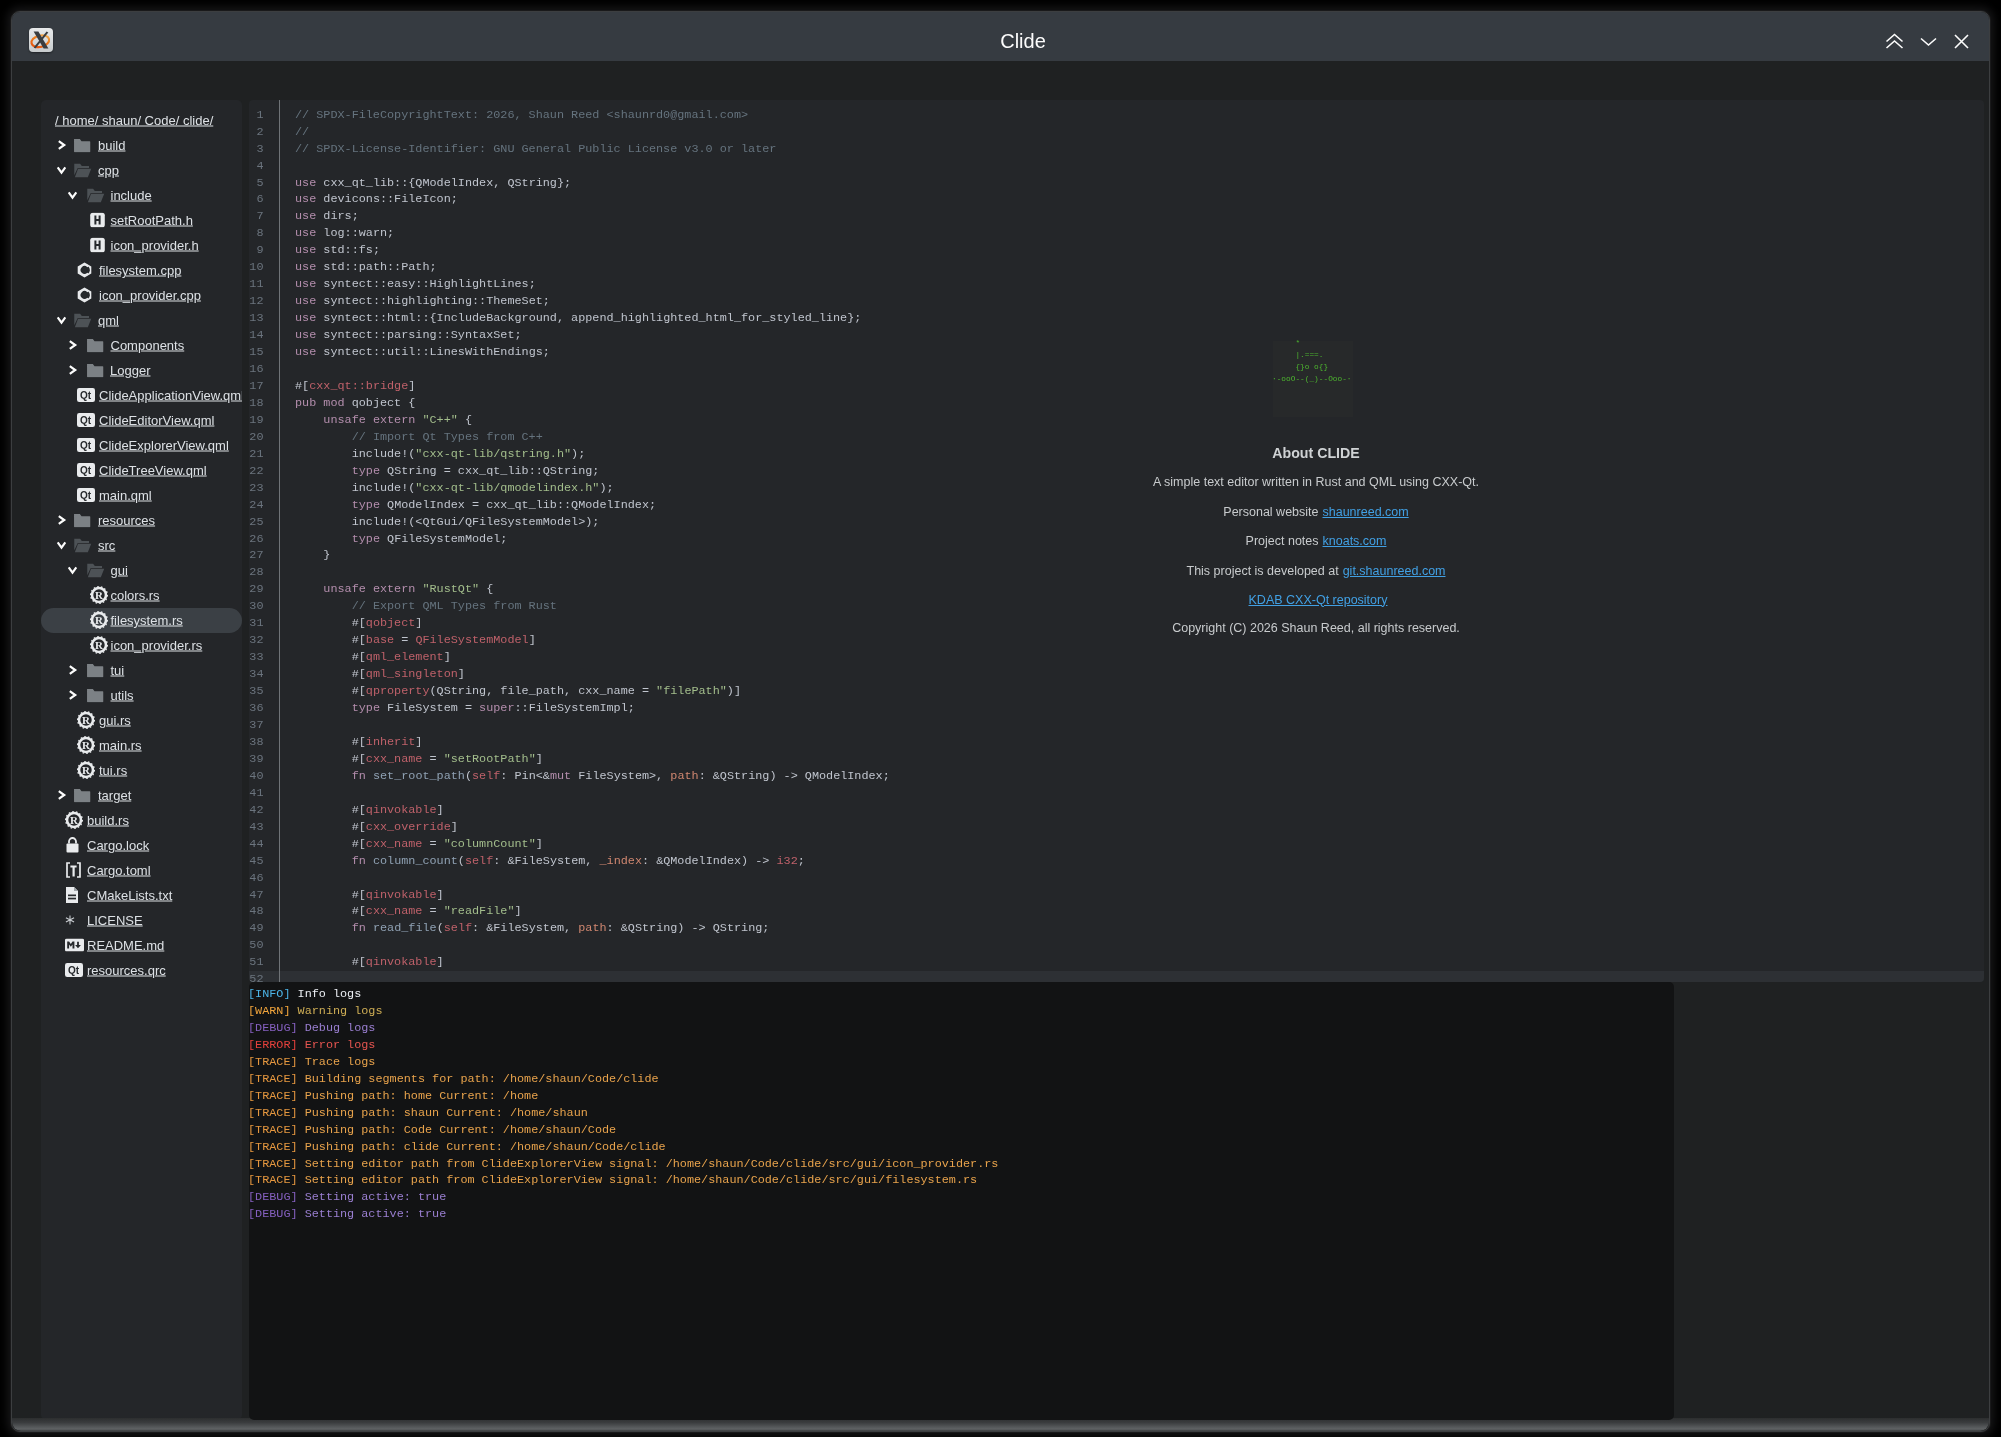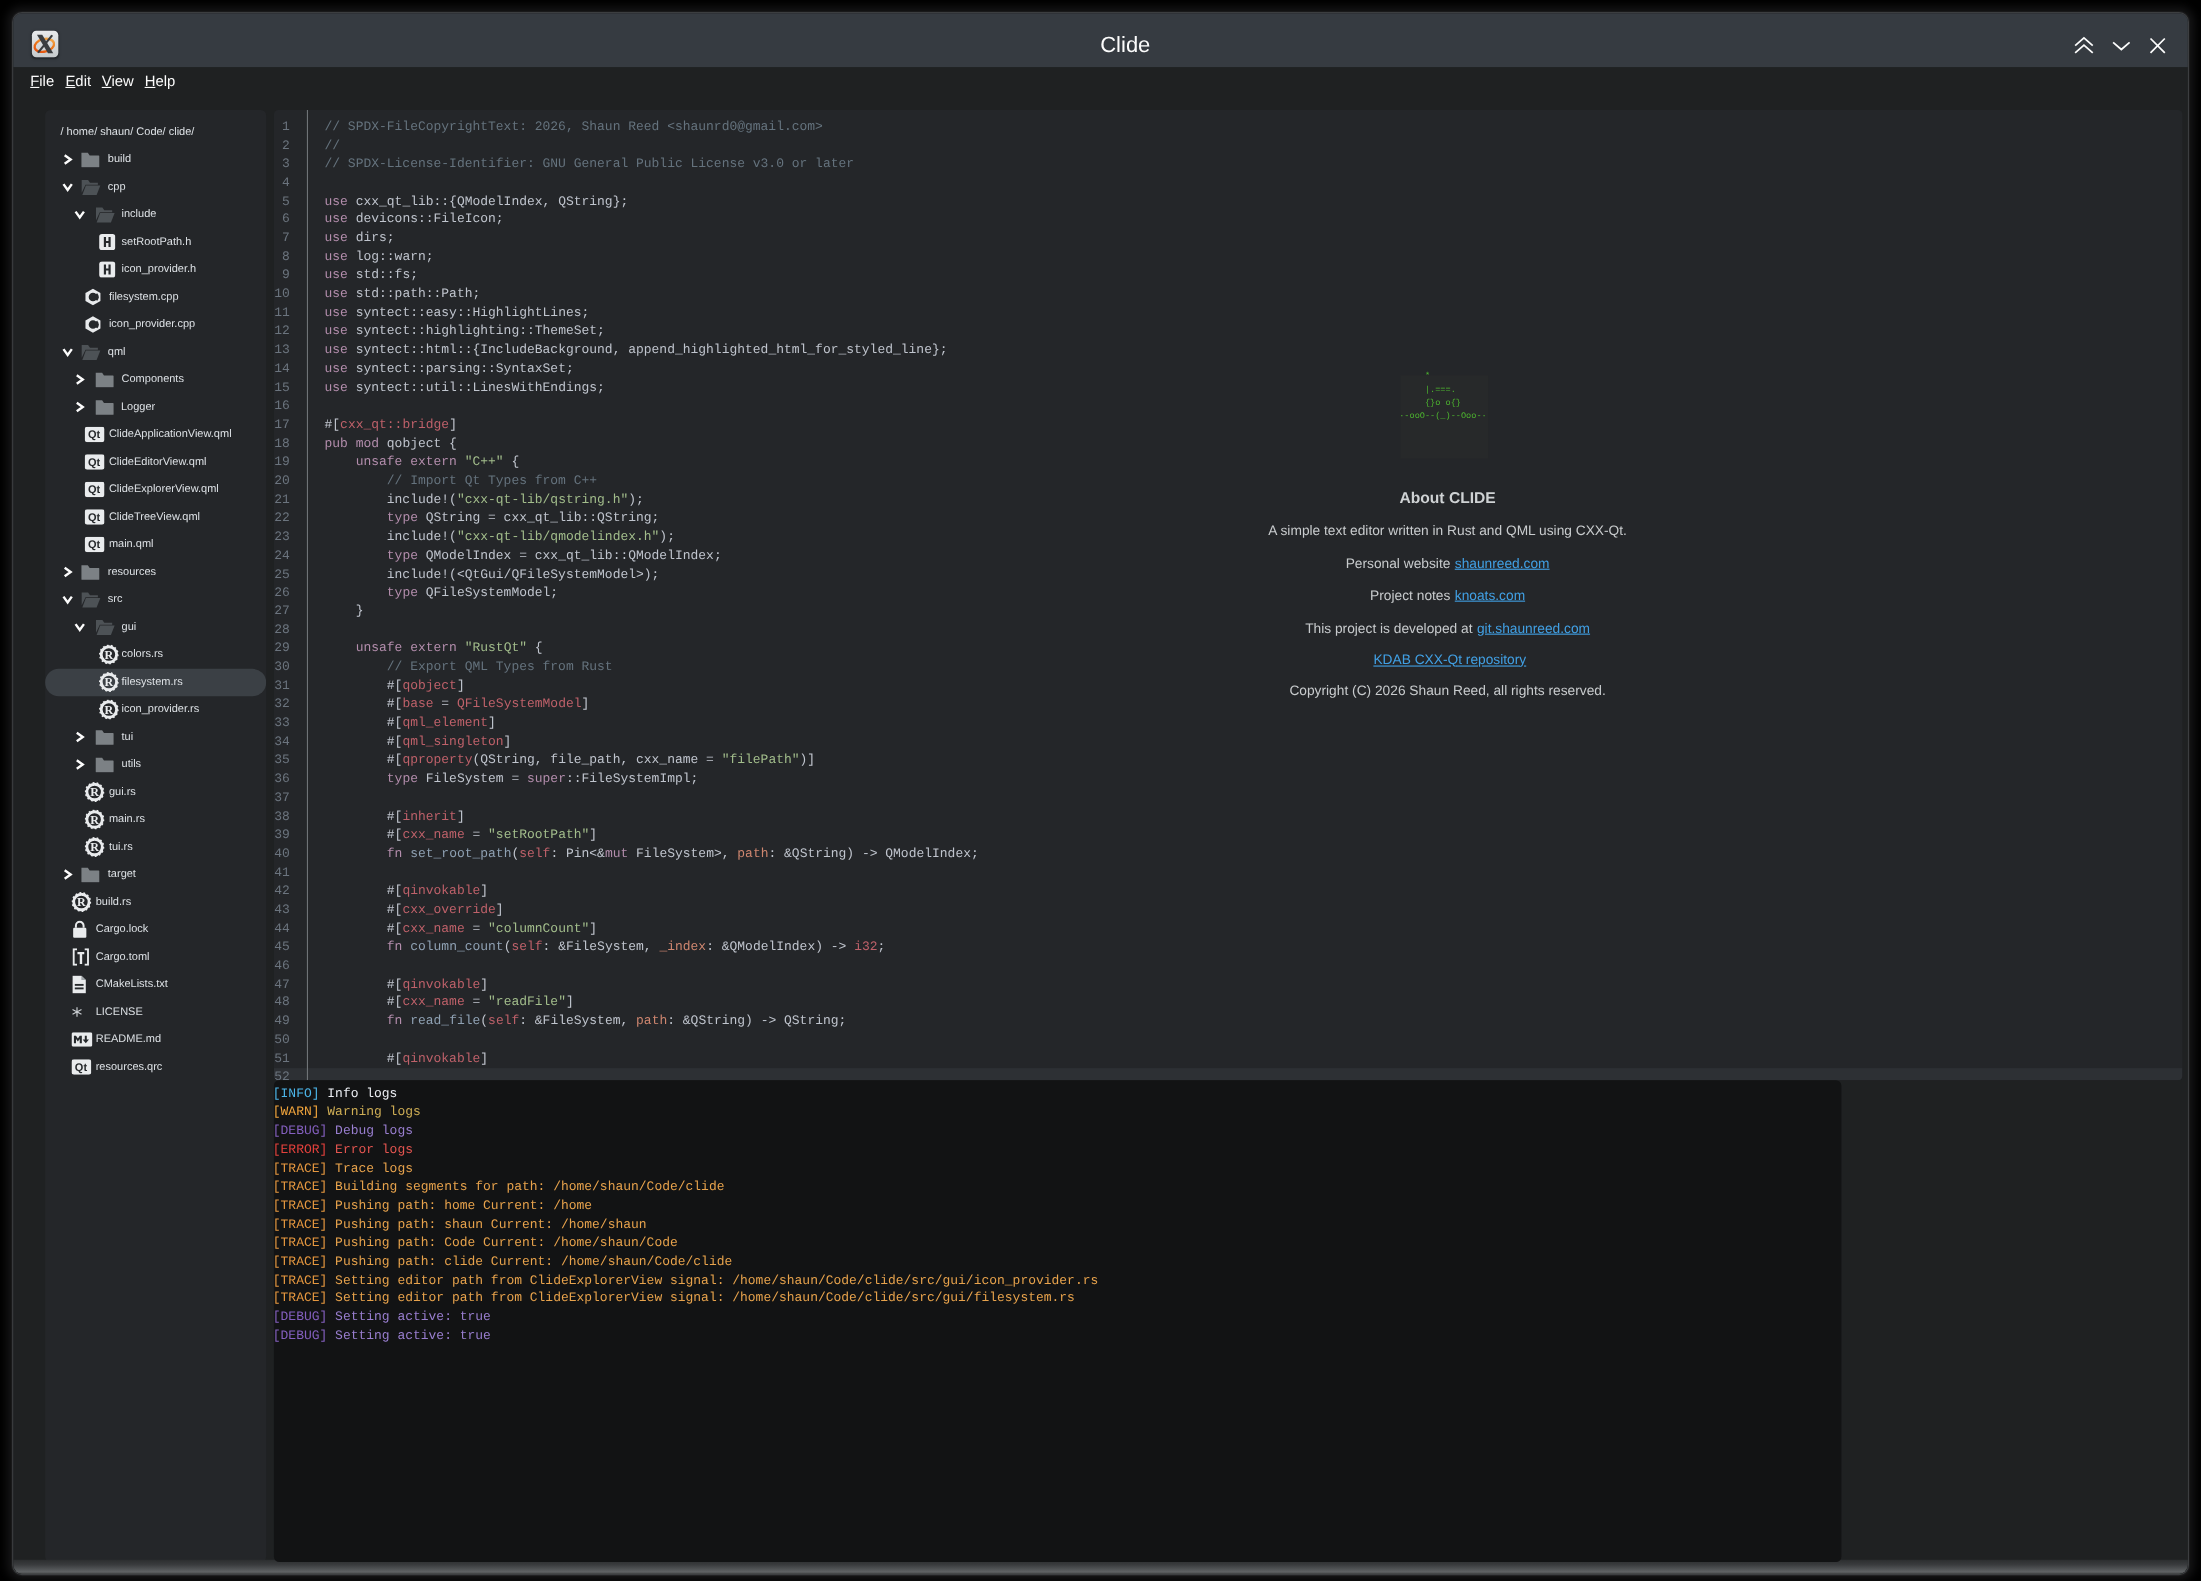--- a/index.html
+++ b/index.html
@@ -16,21 +16,21 @@
   background:linear-gradient(180deg,#e8eaeb,#c7cbcd); box-shadow:0 1px 2px rgba(0,0,0,.4); }
 .wbtn { position:absolute; top:19px; }
 #menubar { position:absolute; left:0; top:49px; width:100%; height:39px; }
 .mitem { position:absolute; top:5px; color:#fcfcfc; font-size:13.5px; }
 .mitem u { text-decoration:underline; text-underline-offset:1px; }
 #tree { position:absolute; left:29px; top:88px; width:200.5px; height:1320px;
   background:#242629; border-radius:5px; overflow:hidden; }
 .trow { position:absolute; left:0; width:100%; height:25px; }
 .trow.sel { background:#3b4045; border-radius:12.5px; }
 .ticon { position:absolute; top:50%; transform:translateY(-50%); display:flex; }
-.tlabel { position:absolute; top:50%; transform:translateY(-50%); color:#dde1e5; font-size:10px; white-space:nowrap; }
+.tlabel { position:absolute; top:50%; transform:translateY(-50%); color:#dde1e5; font-size:13px; white-space:nowrap;text-decoration:underline; }
 #editor { position:absolute; left:237px; top:88px; width:1735px; height:882px;
   background:#242629; border-radius:4px; overflow:hidden; }
 #editor pre, #log pre, #logo pre { font-family:"Liberation Mono", monospace; }
 #gutter { position:absolute; left:-1.5px; top:6.7px; width:16px; text-align:right;
   font-size:11.8px; line-height:16.95px; color:#6b747e; }
 #grule { position:absolute; left:30px; top:0; width:1px; height:100%; background:#6f7377; }
 #cline { position:absolute; left:0; top:871.2px; width:100%; height:11px; background:#2d3034; }
 #code { position:absolute; left:46px; top:6.7px; font-size:11.8px; line-height:16.95px; color:#c0c5ce; }
 #code i, #log i { font-style:normal; }
 .c { color:#65737e; } .k { color:#b48ead; } .s { color:#a3be8c; }
@@ -71,26 +71,20 @@
     <div id="title">Clide</div>
     <svg class="wbtn" style="left:1872px" width="21" height="21" viewBox="0 0 21 21" fill="none" stroke="#fcfcfc" stroke-width="1.6">
         <path d="M2.5 10.5l8-7 8 7M2.5 17l8-7 8 7"></path>
       </svg>
     <svg class="wbtn" style="left:1906px" width="21" height="21" viewBox="0 0 21 21" fill="none" stroke="#fcfcfc" stroke-width="1.6">
         <path d="M3 7.5l7.5 6.5L18 7.5"></path>
       </svg>
     <svg class="wbtn" style="left:1939px" width="21" height="21" viewBox="0 0 21 21" fill="none" stroke="#fcfcfc" stroke-width="1.6">
         <path d="M4 4l13 13M17 4L4 17"></path>
       </svg>
-  </div>
-  <div id="menubar">
-    <span class="mitem" style="left:15.5px"><u>F</u>ile</span>
-    <span class="mitem" style="left:47.5px"><u>E</u>dit</span>
-    <span class="mitem" style="left:80.5px"><u>V</u>iew</span>
-    <span class="mitem" style="left:119.5px"><u>H</u>elp</span>
   </div>
   <div id="tree">
 <div class="trow" style="top:7.9px">
         <span class="tlabel" style="left:14px">/ home/ shaun/ Code/ clide/</span>
       </div>
 <div class="trow" style="top:32.9px">
         <span class="ticon" style="left:14.5px">
           <svg class="ar" width="11" height="11" viewBox="0 0 11 11">
             <path d="M2.8 1.7L8.2 5.5L2.8 9.3" fill="none" stroke="#fcfcfc" stroke-width="2.2"></path>
           </svg>

